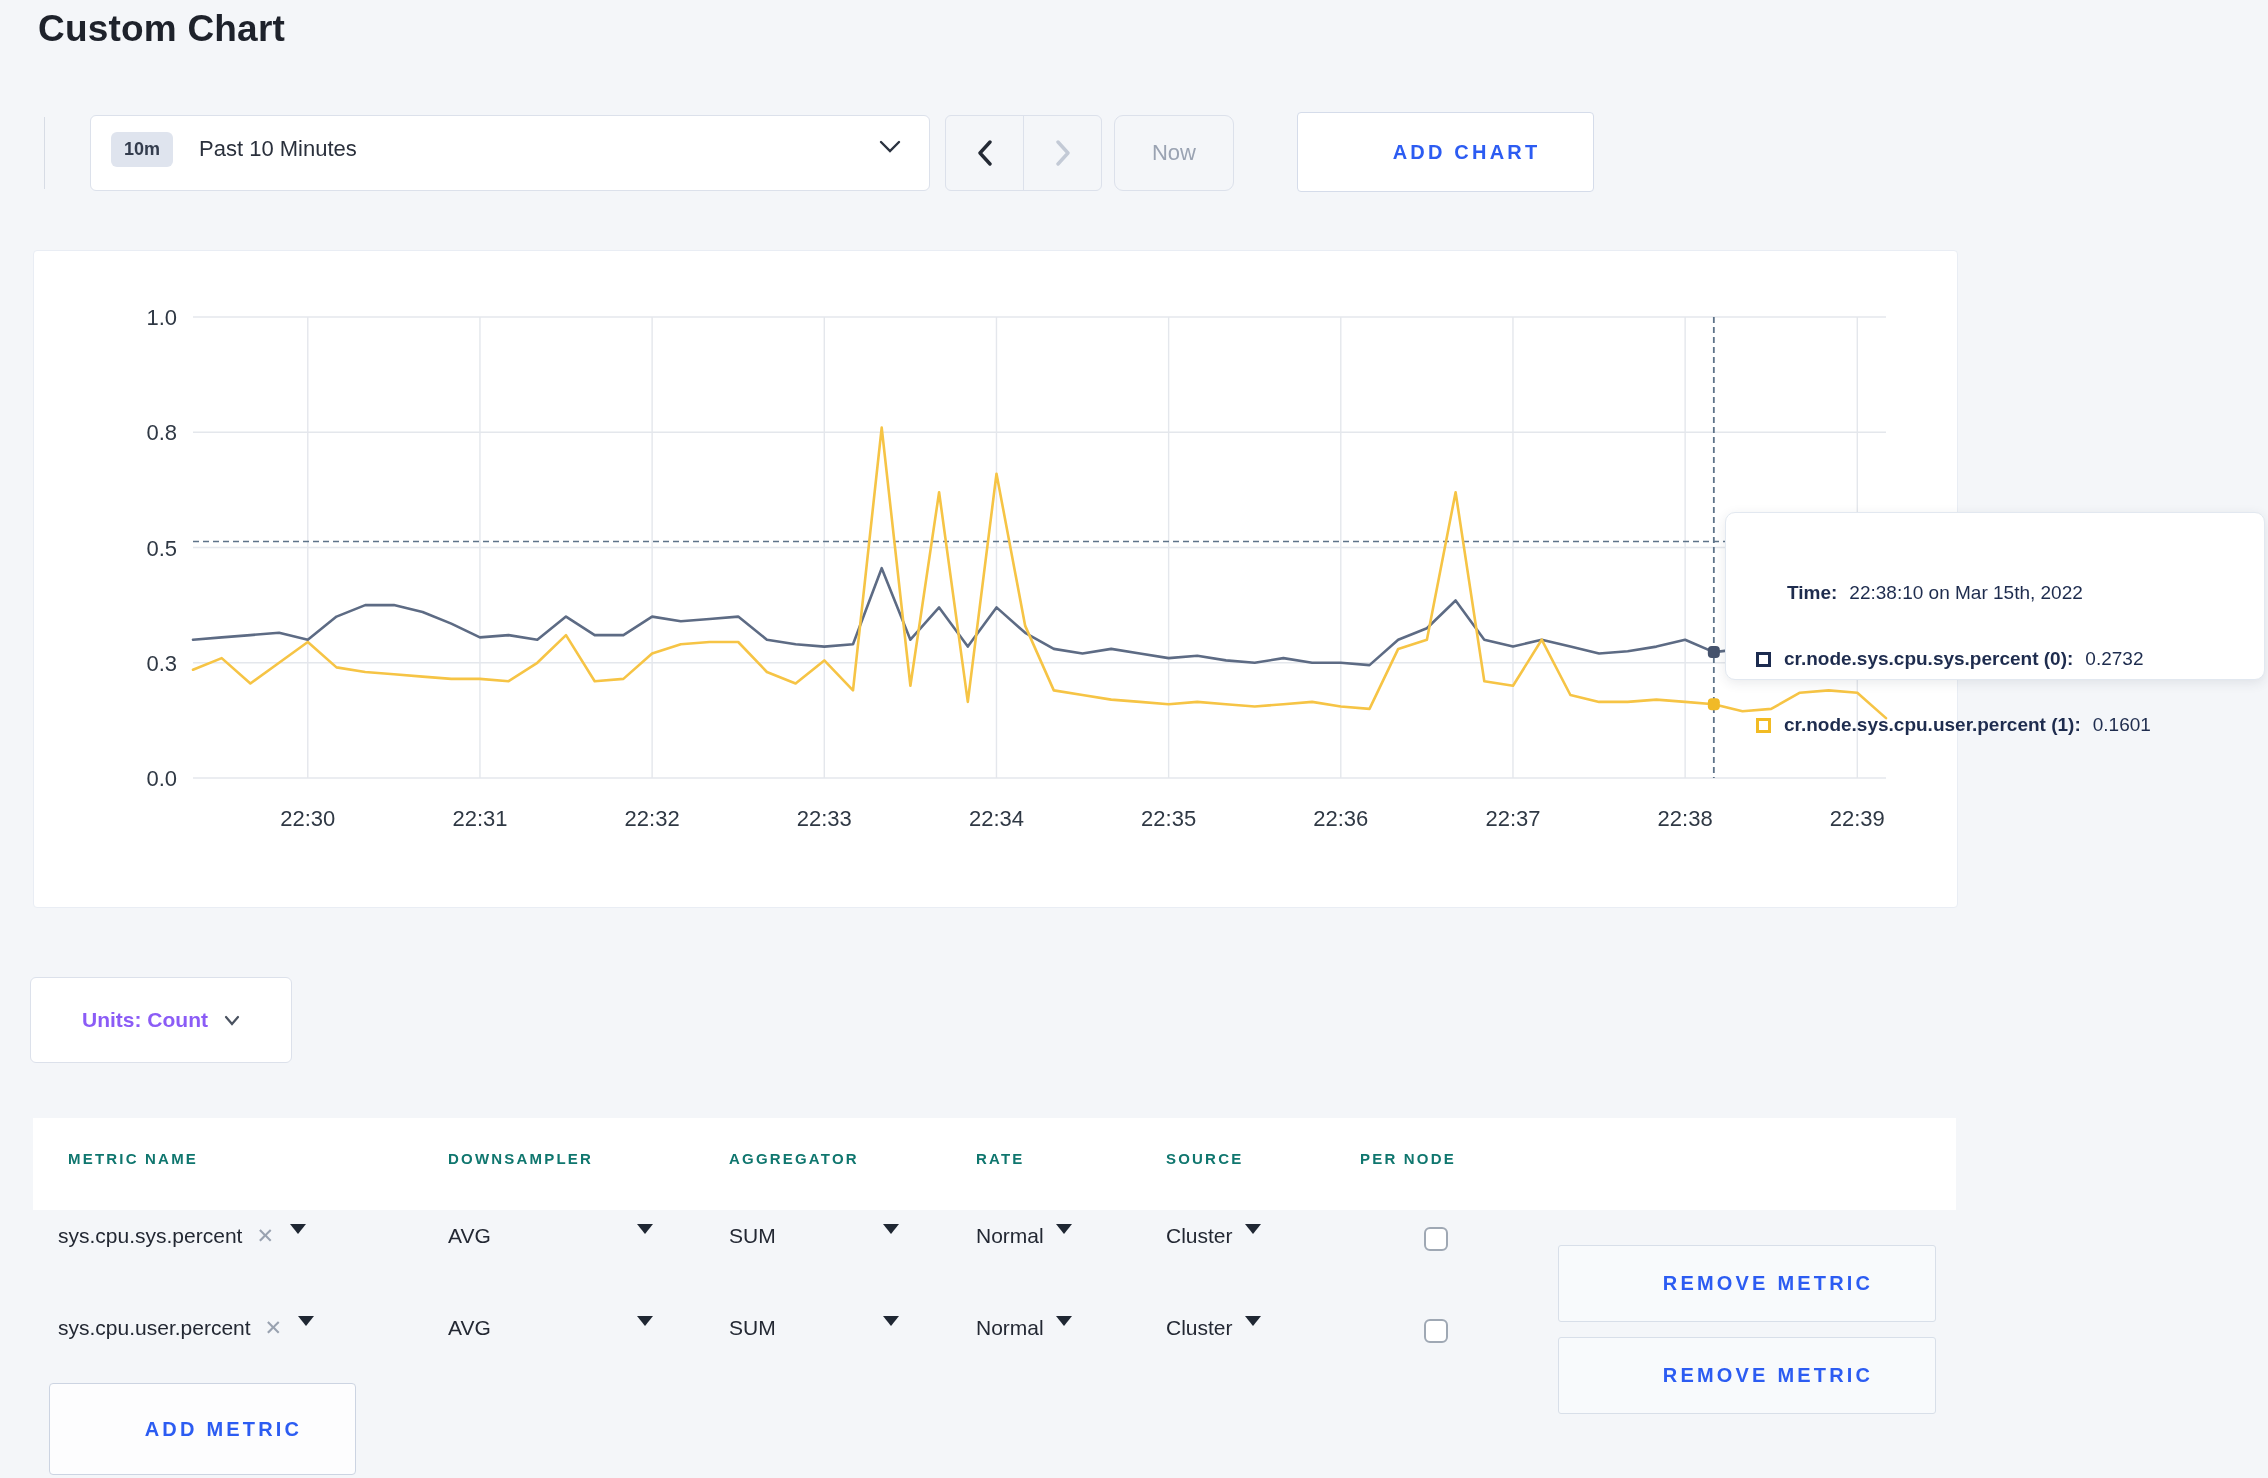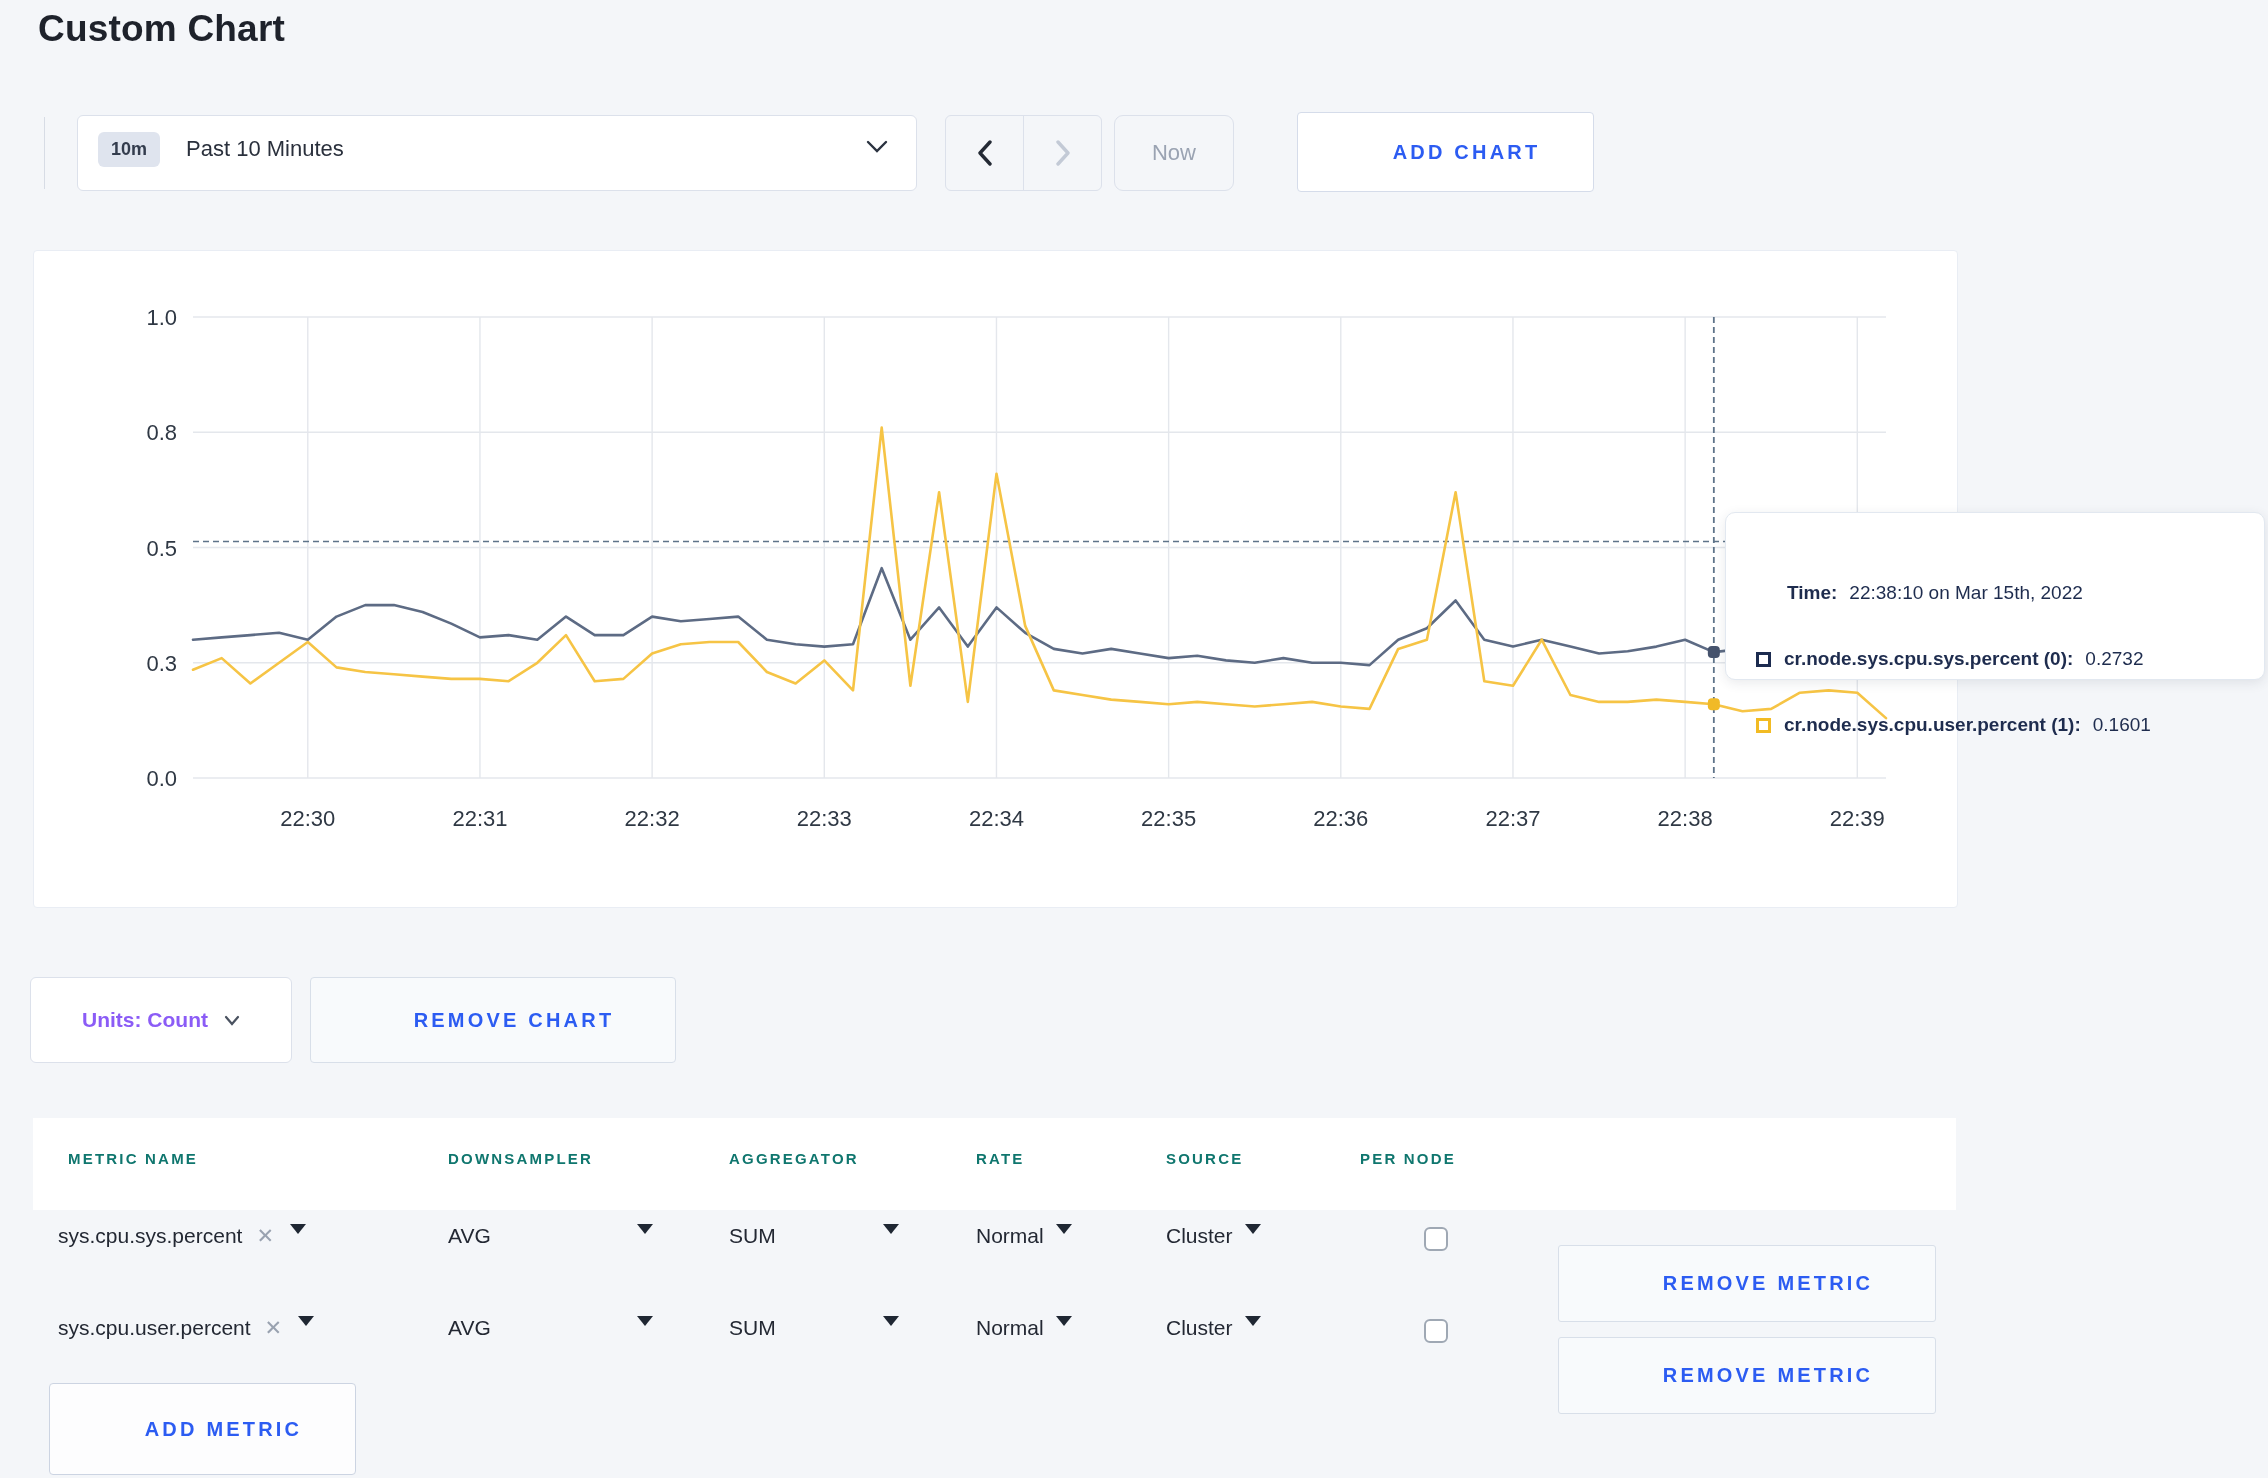--- a/index.html
+++ b/index.html
@@ -4,21 +4,21 @@
 <style>
   html,body{margin:0;padding:0;}
   body{background:#f4f6f9;font-family:"Liberation Sans",sans-serif;color:#232833;}
   #screen{position:relative;width:2268px;height:1478px;overflow:hidden;background:#f4f6f9;}
   .abs{position:absolute;}
 
   
   .page-title{left:38px;top:8px;font-size:37px;font-weight:600;color:#1e222b;letter-spacing:.2px;}
   .ctrl-divider{left:44px;top:117px;width:1px;height:72px;background:#d7dce5;}
 
-  .time-selector{left:77px;top:115px;width:840px;height:76px;background:#fff;border:1px solid #dce1eb;
+  .time-selector{left:90px;top:115px;width:840px;height:76px;background:#fff;border:1px solid #dce1eb;
     border-radius:6px;display:flex;align-items:center;padding:0 28px 8px 20px;box-sizing:border-box;gap:26px;cursor:pointer;}
   .time-badge{background:#dfe4ee;border-radius:6px;padding:7px 13px;font-size:18px;font-weight:700;color:#333c4d;}
   .time-label{font-size:22px;color:#2a303c;text-align:right;}
   .chev{margin-left:auto;}
 
   .nav-group{left:945px;top:115px;width:157px;height:76px;border:1px solid #dce1eb;border-radius:6px;
     display:flex;box-sizing:border-box;overflow:hidden;}
   .nav-cell{flex:1;display:flex;align-items:center;justify-content:center;cursor:pointer;}
   .nav-cell + .nav-cell{border-left:1px solid #dce1eb;}
 
@@ -158,21 +158,20 @@
       <span class="tt-value">0.1601</span>
     </div>
   </div>
 
   <div class="abs units-box">
     <span class="units-label">Units: Count</span>
     <svg width="16" height="11" viewBox="0 0 16 11">
         <path d="M2 2 L8 9 L14 2" fill="none" stroke="#4a5260" stroke-width="2.2" stroke-linecap="round"></path>
       </svg>
   </div>
-  <div class="abs btn blue-btn remove-chart-btn">REMOVE CHART</div>
 
   <div class="abs table-header-strip"></div>
   <div class="th" style="left:68px">METRIC NAME</div>
   <div class="th" style="left:448px">DOWNSAMPLER</div>
   <div class="th" style="left:729px">AGGREGATOR</div>
   <div class="th" style="left:976px">RATE</div>
   <div class="th" style="left:1166px">SOURCE</div>
   <div class="th" style="left:1360px">PER NODE</div>
 
   <div class="cell row1 name-cell" style="left:58px">

